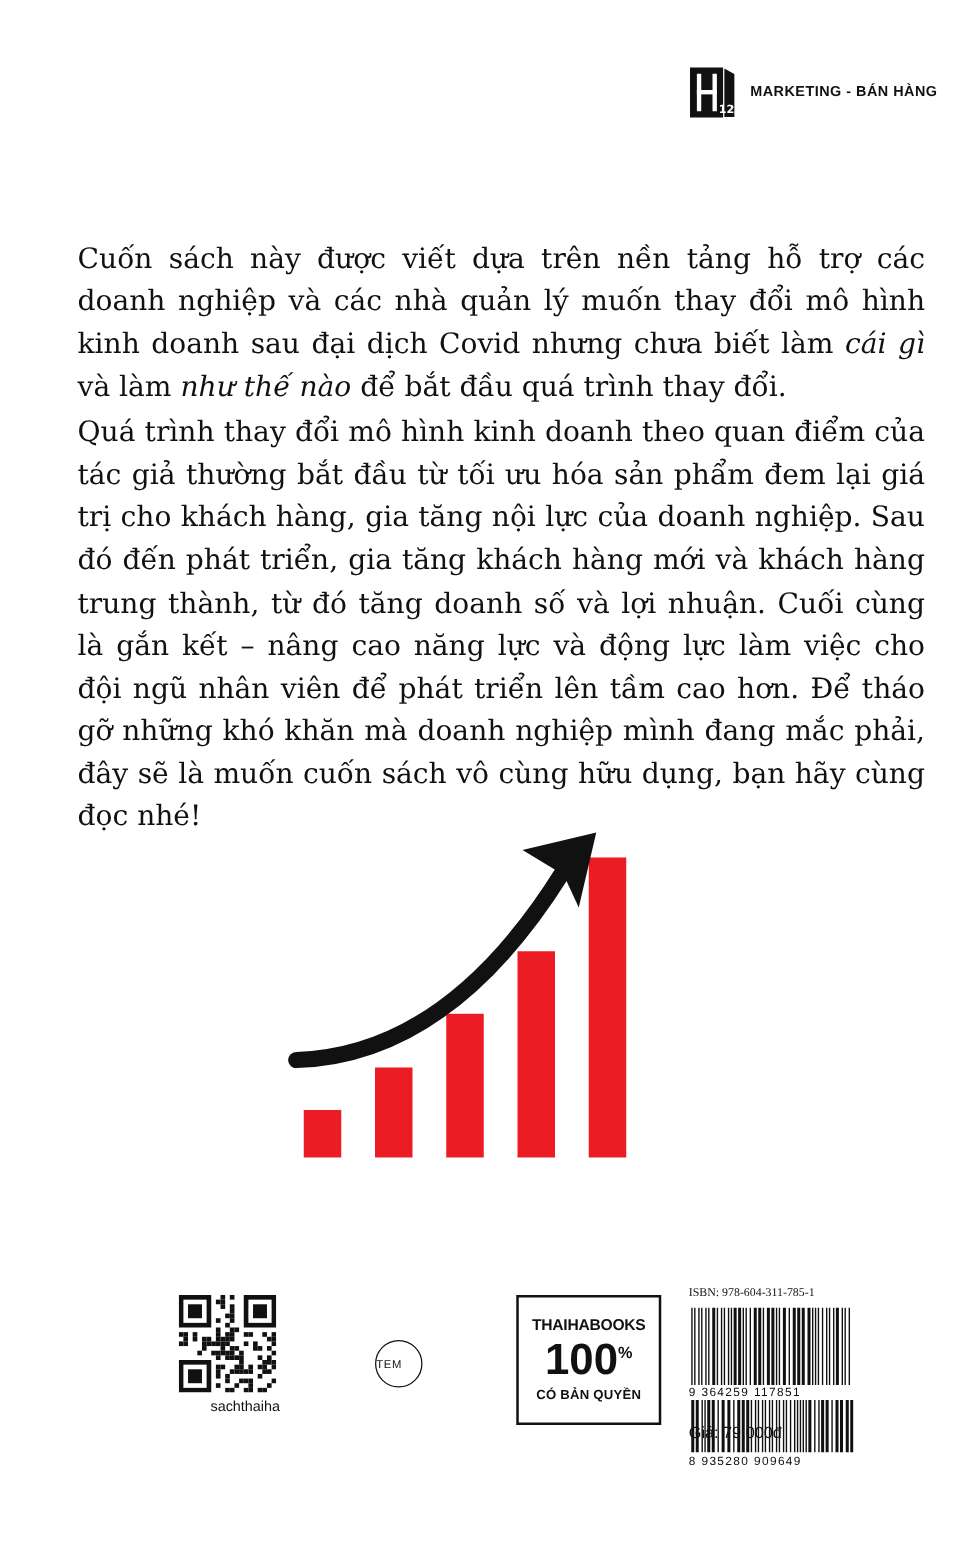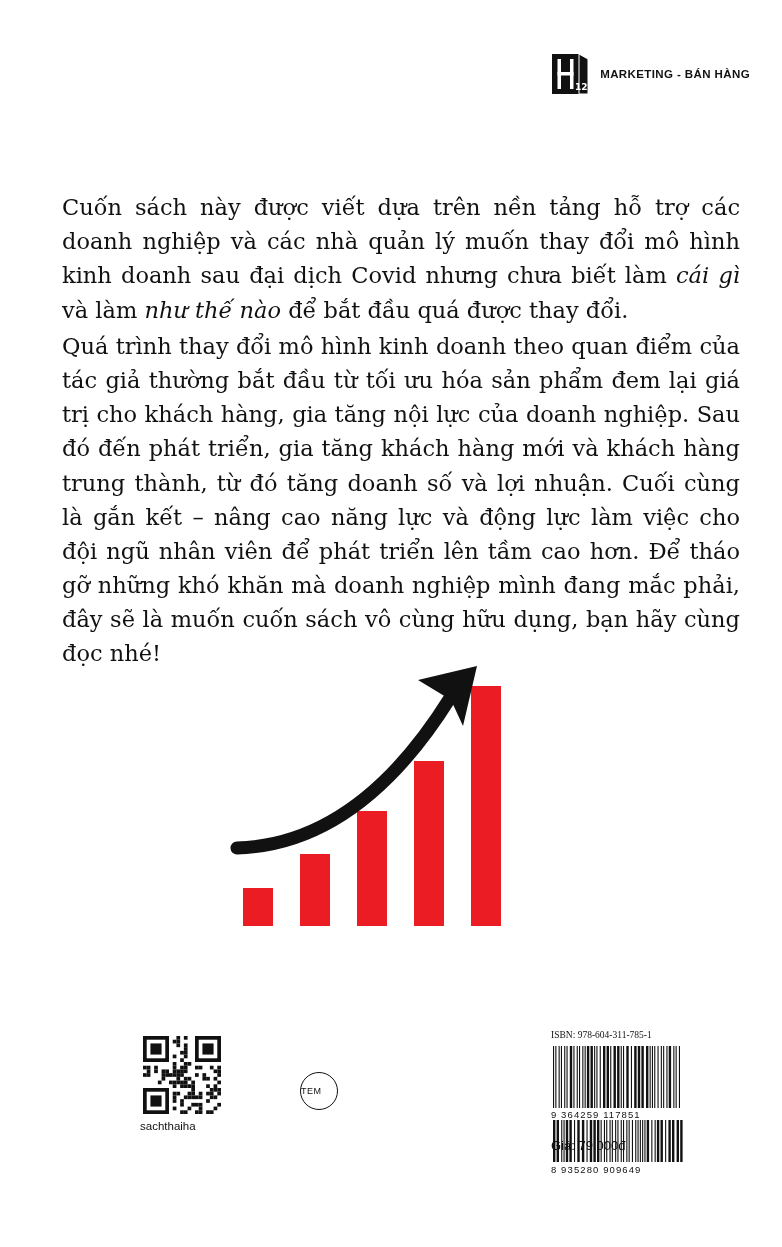--- a/index.html
+++ b/index.html
@@ -85,21 +85,21 @@
     top: 1010px;
     width: 782px;
     height: 180px;
   }
 
   .qr-block {
     position: absolute;
     left: 140px;
     top: 26px;
     width: 84px;
-    text-align: left;
+    text-align: right;
   }
   .qr-code {
     width: 78px;
     height: 78px;
     margin: 0 auto;
     background-size: 4px 4px;
   }
   .qr-label {
     font-family: "Liberation Sans", sans-serif;
     font-size: 11.5px;
@@ -213,21 +213,21 @@
       <rect x="8.5" y="20" width="16" height="3.5" fill="#ffffff"></rect>
       <path d="M30 2 L39 7 L39 42 L30 42 Z" fill="#111111"></path>
       <path d="M30 2 L39 7 L39 42 L30 42 Z" fill="none" stroke="#ffffff" stroke-width="1"></path>
       <text x="26" y="38" font-family="DejaVu Sans, sans-serif" font-size="9" font-weight="700" fill="#ffffff">12</text>
     </svg>
   </div>
   <div class="header-cat">MARKETING - BÁN HÀNG</div>
 </div>
 
 <div class="blurb">
-  <p><span>Cuốn sách này được viết dựa trên nền tảng hỗ trợ các doanh nghiệp và các nhà quản lý muốn thay đổi mô hình kinh doanh sau đại dịch Covid nhưng chưa biết làm </span><em>cái gì</em><span> và làm </span><em>như thế nào</em><span> để bắt đầu quá được thay đổi.</span></p>
+  <p><span>Cuốn sách này được viết dựa trên nền tảng hỗ trợ các doanh nghiệp và các nhà quản lý muốn thay đổi mô hình kinh doanh sau đại dịch Covid nhưng chưa biết làm </span><em>cái gì</em><span> và làm </span><em>như thế nào</em><span> để bắt đầu quá trình thay đổi.</span></p>
   <p>Quá trình thay đổi mô hình kinh doanh theo quan điểm của tác giả thường bắt đầu từ tối ưu hóa sản phẩm đem lại giá trị cho khách hàng, gia tăng nội lực của doanh nghiệp. Sau đó đến phát triển, gia tăng khách hàng mới và khách hàng trung thành, từ đó tăng doanh số và lợi nhuận. Cuối cùng là gắn kết – nâng cao năng lực và động lực làm việc cho đội ngũ nhân viên để phát triển lên tầm cao hơn. Để tháo gỡ những khó khăn mà doanh nghiệp mình đang mắc phải, đây sẽ là muốn cuốn sách vô cùng hữu dụng, bạn hãy cùng đọc nhé!</p>
 </div>
 
 <div class="chart-art">
   <svg id="chart-svg" viewBox="0 0 360 290" preserveAspectRatio="none" aria-hidden="true">
     <g id="chart-bars">
         <rect x="28" y="228" width="30" height="38" fill="#ec1c24"></rect>
         <rect x="85" y="194" width="30" height="72" fill="#ec1c24"></rect>
         <rect x="142" y="151" width="30" height="115" fill="#ec1c24"></rect>
         <rect x="199" y="101" width="30" height="165" fill="#ec1c24"></rect>
@@ -361,20 +361,27 @@
           <rect x="3.7142857142857144" y="55.714285714285715" width="18.571428571428573" height="18.571428571428573" fill="#fff"></rect>
           <rect x="7.428571428571429" y="59.42857142857143" width="11.142857142857142" height="11.142857142857142" fill="#111"></rect>
         </svg></div>
     <div class="qr-label">sachthaiha</div>
   </div>
 
   <div class="tem-stamp">
     <span>TEM</span>
   </div>
 
+  <div class="copyright-badge">
+    <div class="cb-brand">THAIHABOOKS</div>
+    <div class="cb-number">
+      <span>100</span><sup>%</sup>
+    </div>
+    <div class="cb-text">CÓ BẢN QUYỀN</div>
+  </div>
 
   <div class="barcode-block">
     <div class="isbn-text">ISBN: 978-604-311-785-1</div>
     <div class="barcode" id="barcode-top" style="background: none;"><svg xmlns="http://www.w3.org/2000/svg" width="132" height="62" viewBox="0 0 132 62">
           <rect width="132" height="62" fill="#fff"></rect>
           <rect x="2.00" y="0" width="1.1" height="62" fill="#111"></rect>
           <rect x="4.30" y="0" width="1.1" height="62" fill="#111"></rect>
           <rect x="7.60" y="0" width="1.1" height="62" fill="#111"></rect>
           <rect x="9.90" y="0" width="1.1" height="62" fill="#111"></rect>
           <rect x="13.20" y="0" width="1.1" height="62" fill="#111"></rect>

